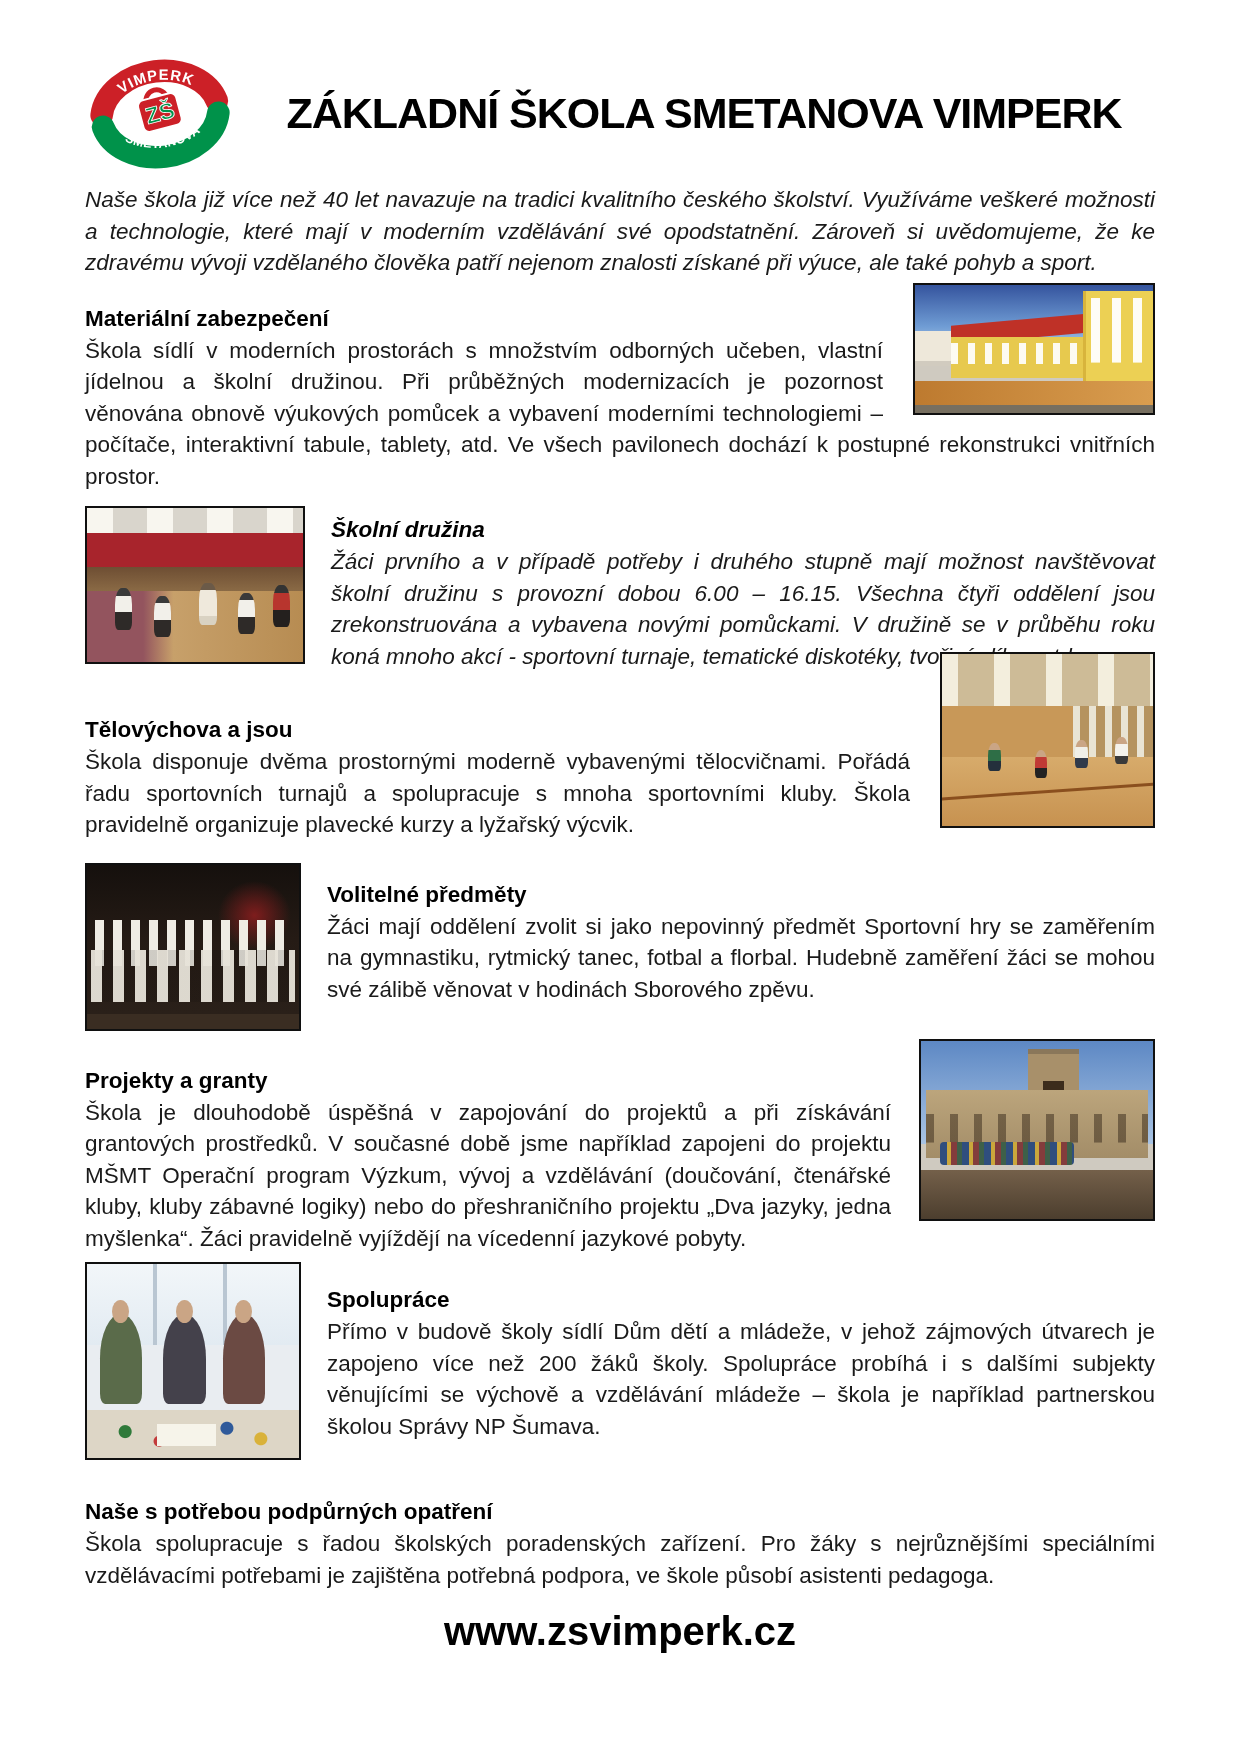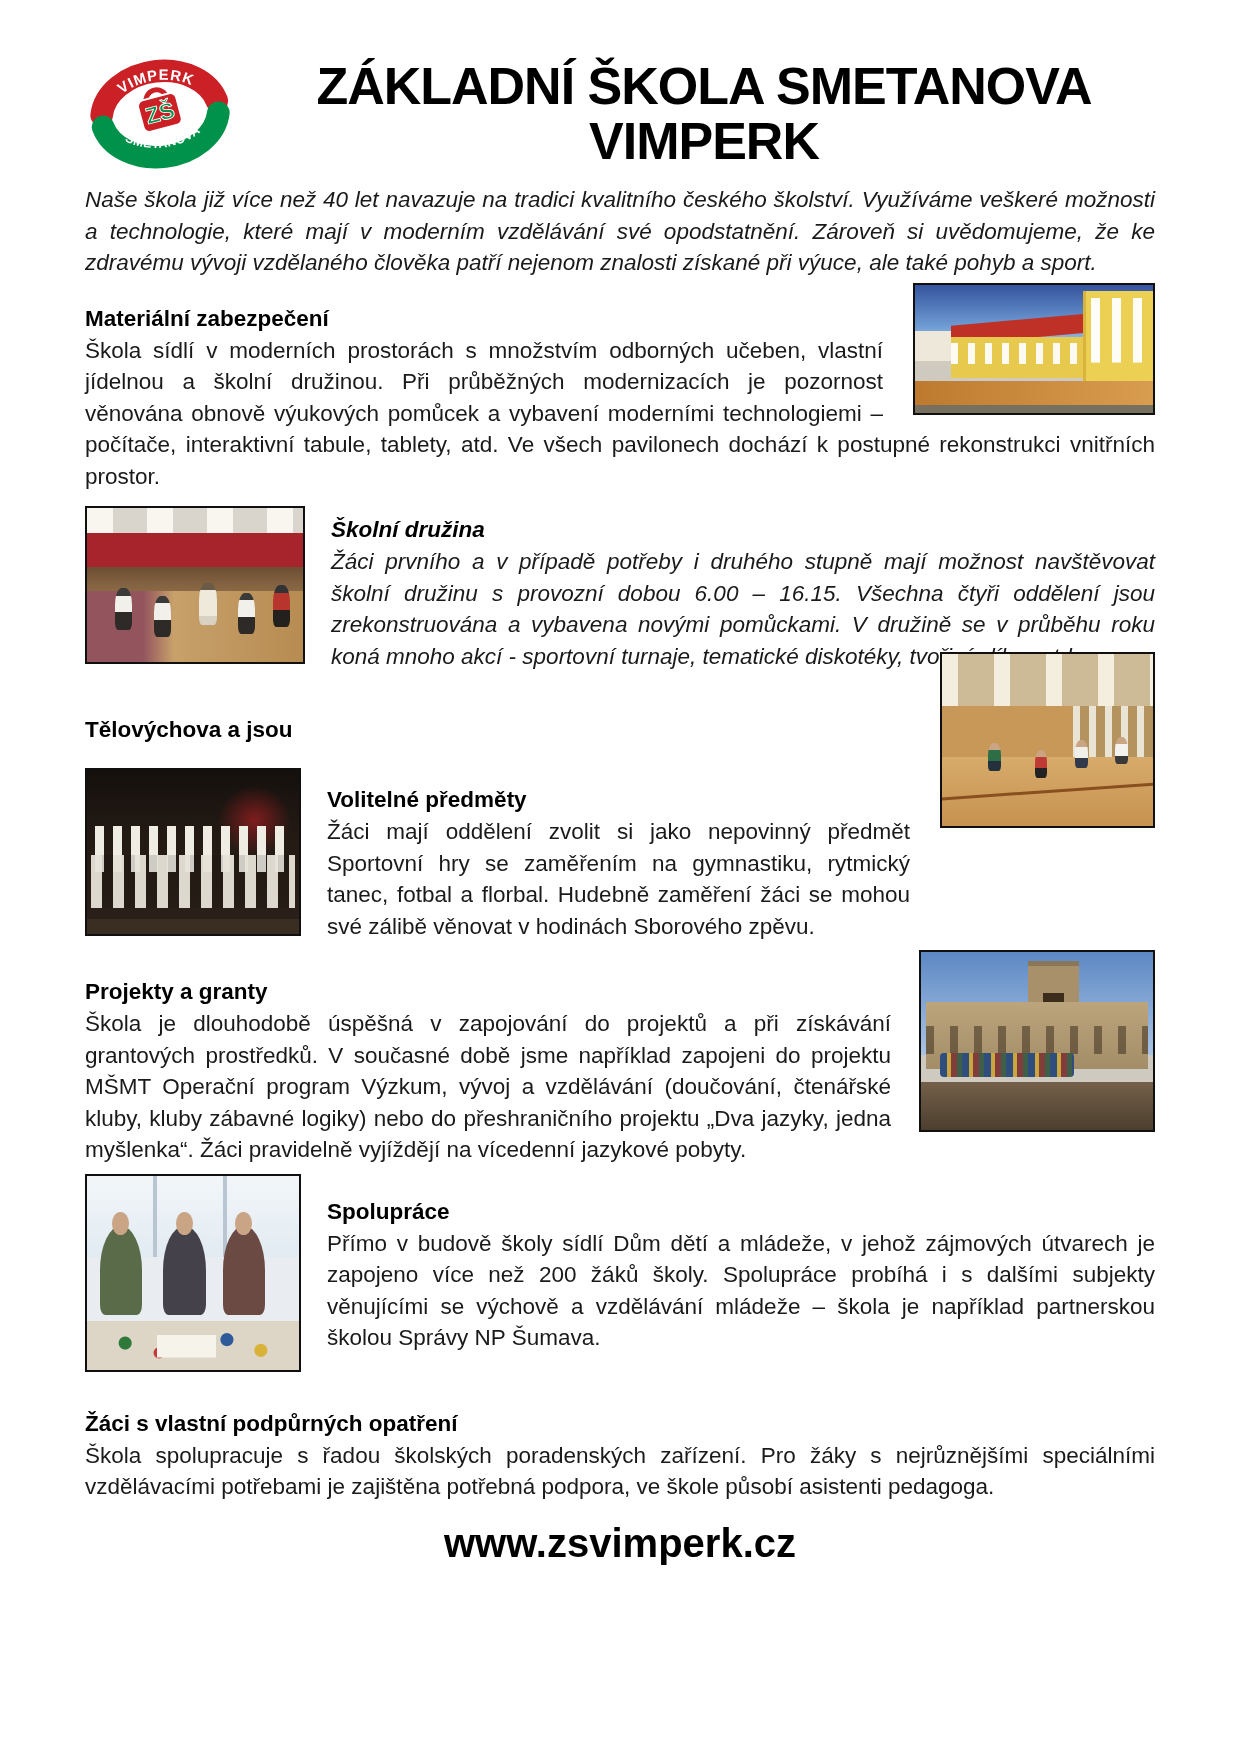--- a/index.html
+++ b/index.html
@@ -8,21 +8,21 @@
     margin:0 auto;background:#ffffff;color:#141414;
     font-family:"Liberation Sans","DejaVu Sans",sans-serif;
     padding:58px 85px 20px 85px;overflow:hidden;
   }
   
   .header{display:flex;align-items:center;gap:18px;height:112px;}
   .logo{flex:0 0 150px;height:122px;}
   .lg-arc{font-size:15px;font-weight:bold;fill:#ffffff;letter-spacing:1px;}
   .lg-arc-sm{font-size:12.5px;font-weight:bold;fill:#ffffff;letter-spacing:.5px;}
   .title{
-    flex:1;text-align:center;font-size:52px;font-weight:bold;letter-spacing:-1px;
+    flex:1;text-align:center;font-size:43px;font-weight:bold;letter-spacing:-1px;
     line-height:1.05;margin:0;color:#000;
   }
   
   .intro{
     margin:14px 0 0 0;font-style:italic;font-size:22.5px;line-height:31.5px;
     text-align:justify;color:#1a1a1a;
   }
   .sec h2{font-size:22.5px;line-height:32px;margin:0;color:#000;}
   .sec p{font-size:22.5px;line-height:31.5px;margin:0;text-align:justify;color:#1a1a1a;}
   .sec{position:relative;}
@@ -177,20 +177,21 @@
       <div class="art ceil"></div>
       <div class="art wall"></div>
       <div class="art floor"></div>
       <div class="art line"></div>
       <span class="pl p1"></span>
       <span class="pl p2"></span>
       <span class="pl p3"></span>
       <span class="pl p4"></span>
     </div>
     <h2>Tělovýchova a jsou</h2>
+    <p>Škola disponuje dvěma prostornými moderně vybavenými tělocvičnami. Pořádá řadu sportovních turnajů a spolupracuje s mnoha sportovními kluby. Škola pravidelně organizuje plavecké kurzy a lyžařský výcvik.</p>
   </div>
 
   <div class="sec s4 row">
     <div class="photo ph-choir">
       <div class="art blotch"></div>
       <div class="art rowA"></div>
       <div class="art rowB"></div>
       <div class="art stage"></div>
     </div>
     <div class="txt pt16">
@@ -219,21 +220,21 @@
       <span class="fig f3"></span>
       <div class="art table"></div>
     </div>
     <div class="txt pt22">
       <h2>Spolupráce</h2>
       <p>Přímo v budově školy sídlí Dům dětí a mládeže, v jehož zájmových útvarech je zapojeno více než 200 žáků školy. Spolupráce probíhá i s dalšími subjekty věnujícími se výchově a vzdělávání mládeže – škola je například partnerskou školou Správy NP Šumava.</p>
     </div>
   </div>
 
   <div class="sec s7">
-    <h2>Žáci s vlastní podpůrných opatření</h2>
+    <h2>Naše s potřebou podpůrných opatření</h2>
     <p>Škola spolupracuje s řadou školských poradenských zařízení. Pro žáky s nejrůznějšími speciálními vzdělávacími potřebami je zajištěna potřebná podpora, ve škole působí asistenti pedagoga.</p>
   </div>
 
   <div class="footer">
     <span>www.zsvimperk.cz</span>
   </div>
 
 </div>
 
 </body></html>

